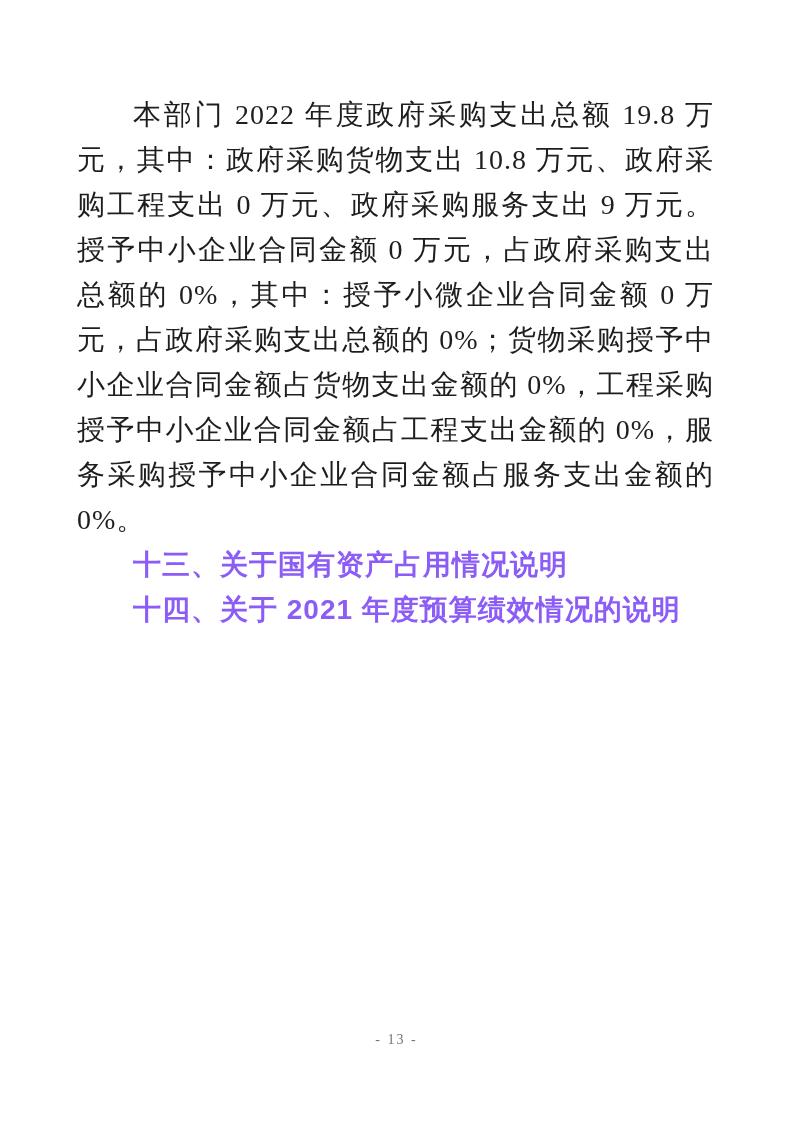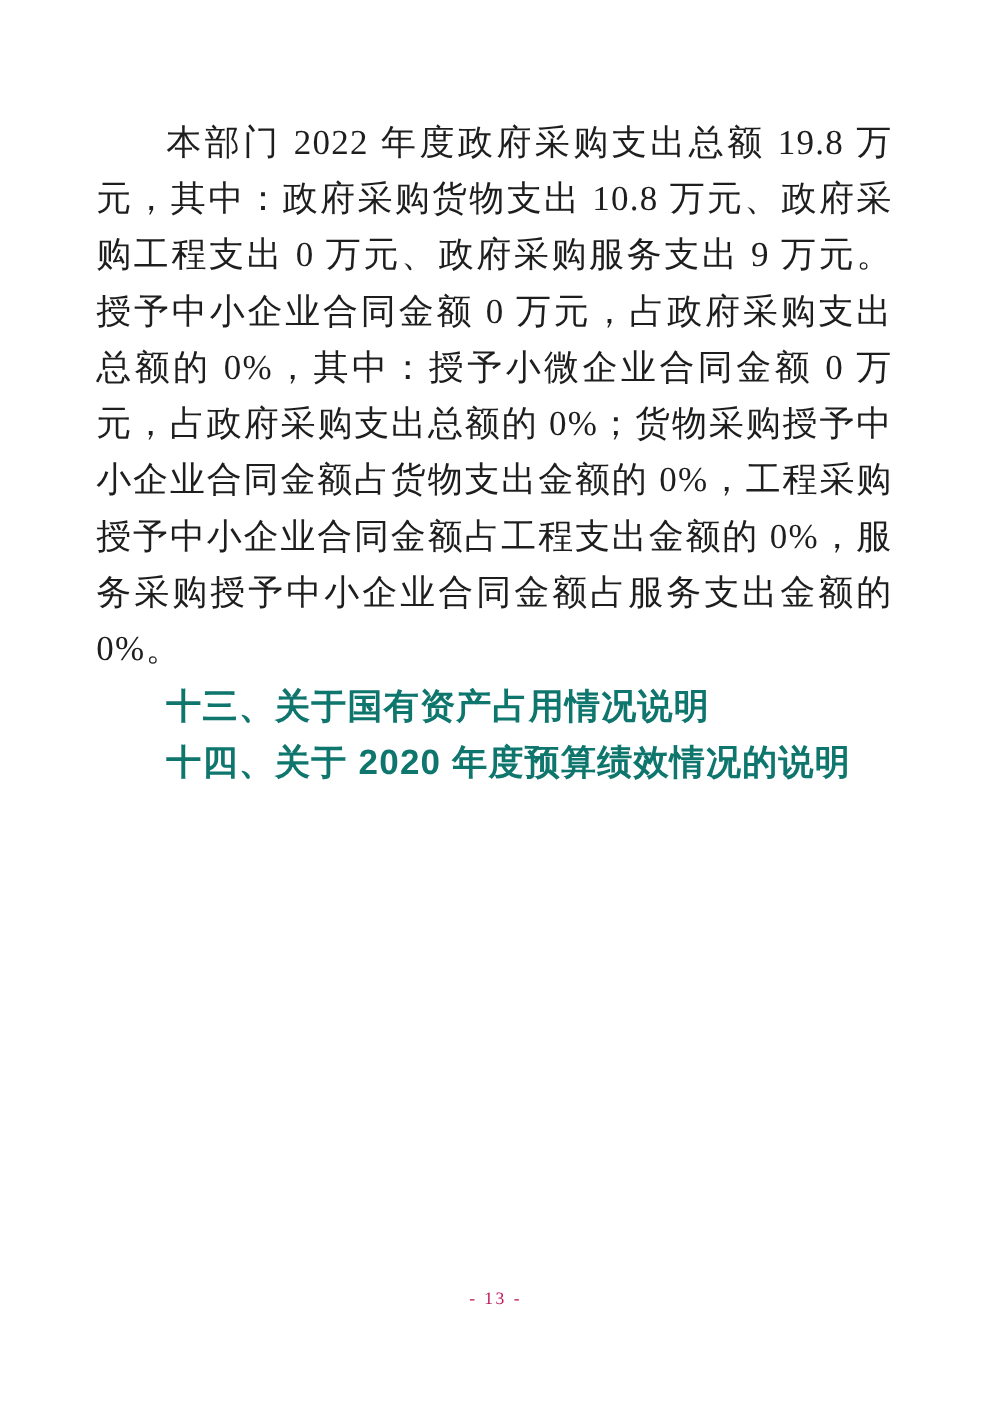--- a/index.html
+++ b/index.html
@@ -42,50 +42,50 @@
     margin: 0;
   }
 
   .heading {
     text-indent: 2em;
     margin: 0;
     font-family: "Liberation Sans", "DejaVu Sans", sans-serif;
     font-weight: bold;
     font-size: 28px;
     line-height: 45px;
-    color: #0f766e;
+    color: #8b5cf6;
   }
 
   .footer {
     position: absolute;
     left: 0;
     top: 1030px;
     width: 793px;
     text-align: center;
   }
 
   .page-number {
     font-family: "Liberation Serif", "DejaVu Serif", serif;
     font-size: 14px;
-    color: #be185d;
+    color: #737373;
     letter-spacing: 2px;
   }
 </style>
 </head>
 <body>
 
 <div class="page">
 
   <main class="content">
     <p class="para">本部门 2022 年度政府采购支出总额 19.8 万元，其中：政府采购货物支出 10.8 万元、政府采购工程支出 0 万元、政府采购服务支出 9 万元。授予中小企业合同金额 0 万元，占政府采购支出总额的 0%，其中：授予小微企业合同金额 0 万元，占政府采购支出总额的 0%；货物采购授予中小企业合同金额占货物支出金额的 0%，工程采购授予中小企业合同金额占工程支出金额的 0%，服务采购授予中小企业合同金额占服务支出金额的 0%。</p>
 
     <h2 class="heading">十三、关于国有资产占用情况说明</h2>
 
 
-    <h2 class="heading">十四、关于 2020 年度预算绩效情况的说明</h2>
+    <h2 class="heading">十四、关于 2021 年度预算绩效情况的说明</h2>
 
   </main>
 
   <footer class="footer">
     <span class="page-number">- 13 -</span>
   </footer>
 
 </div>
 
 </body></html>

